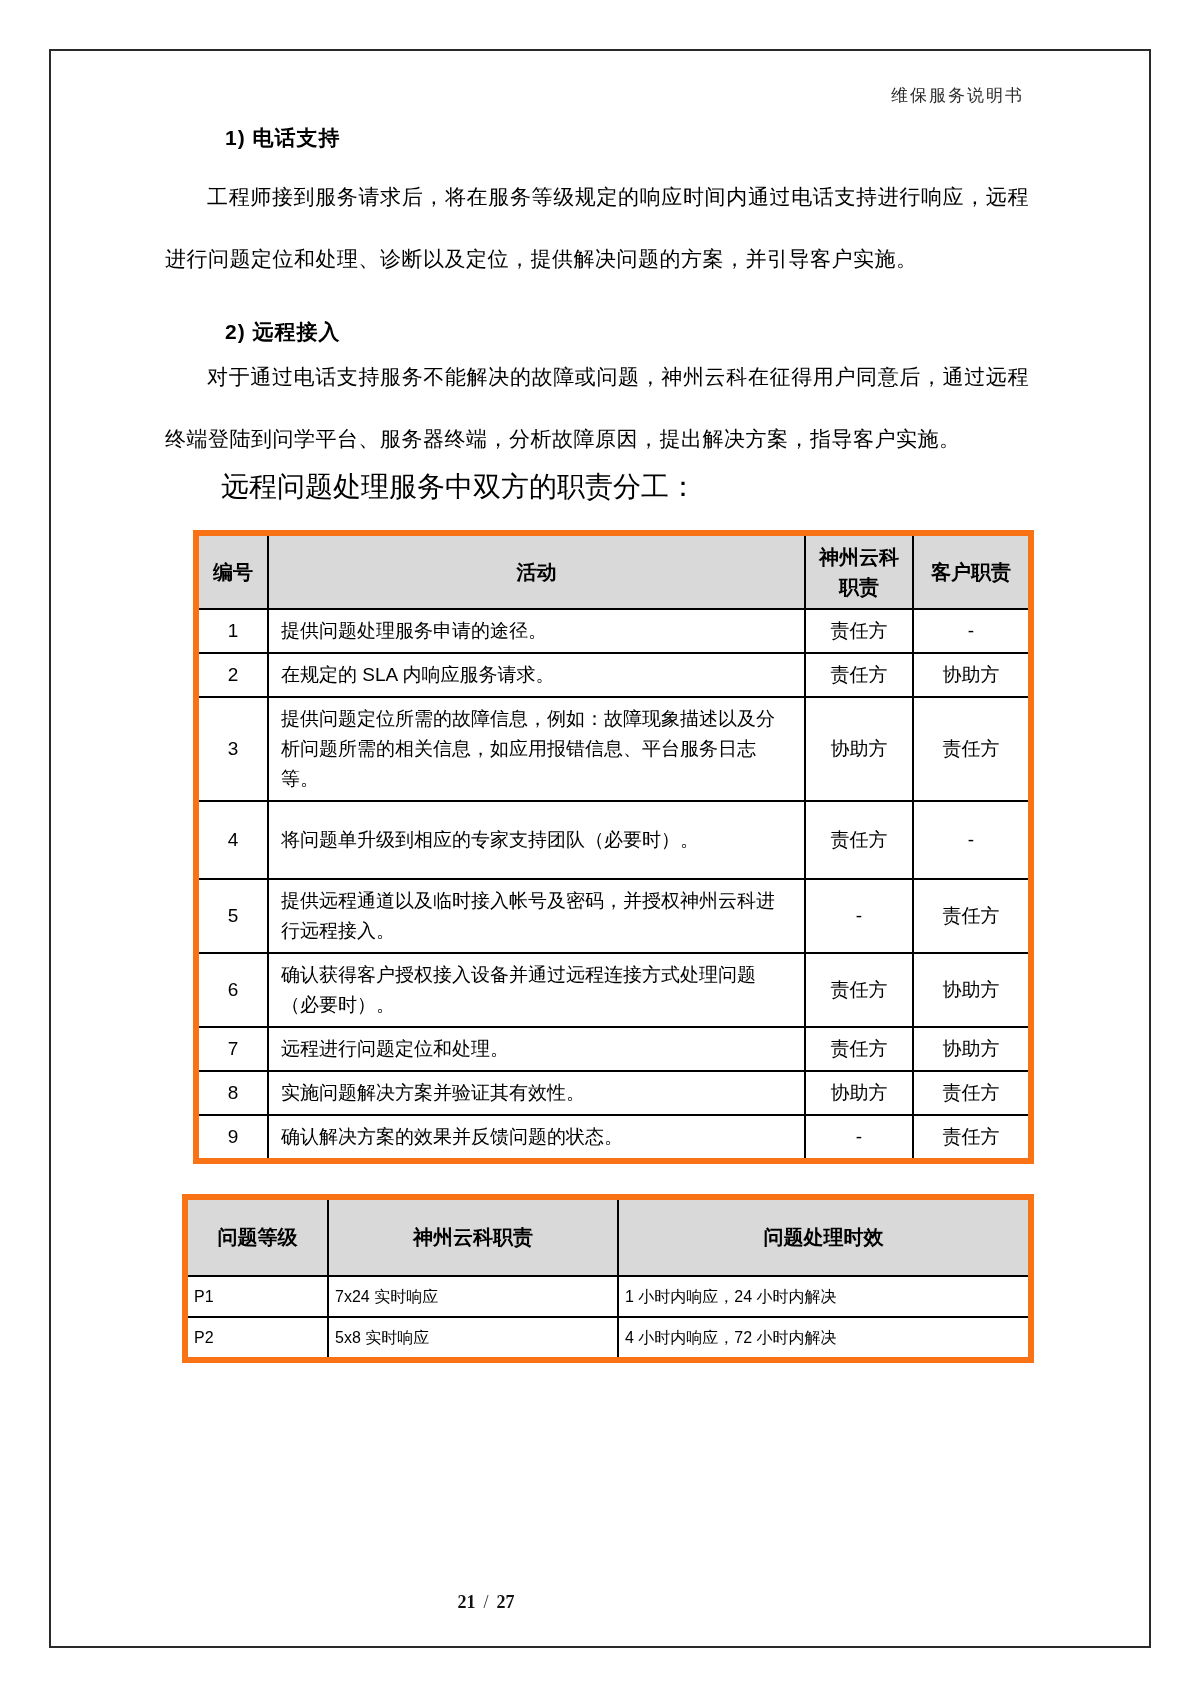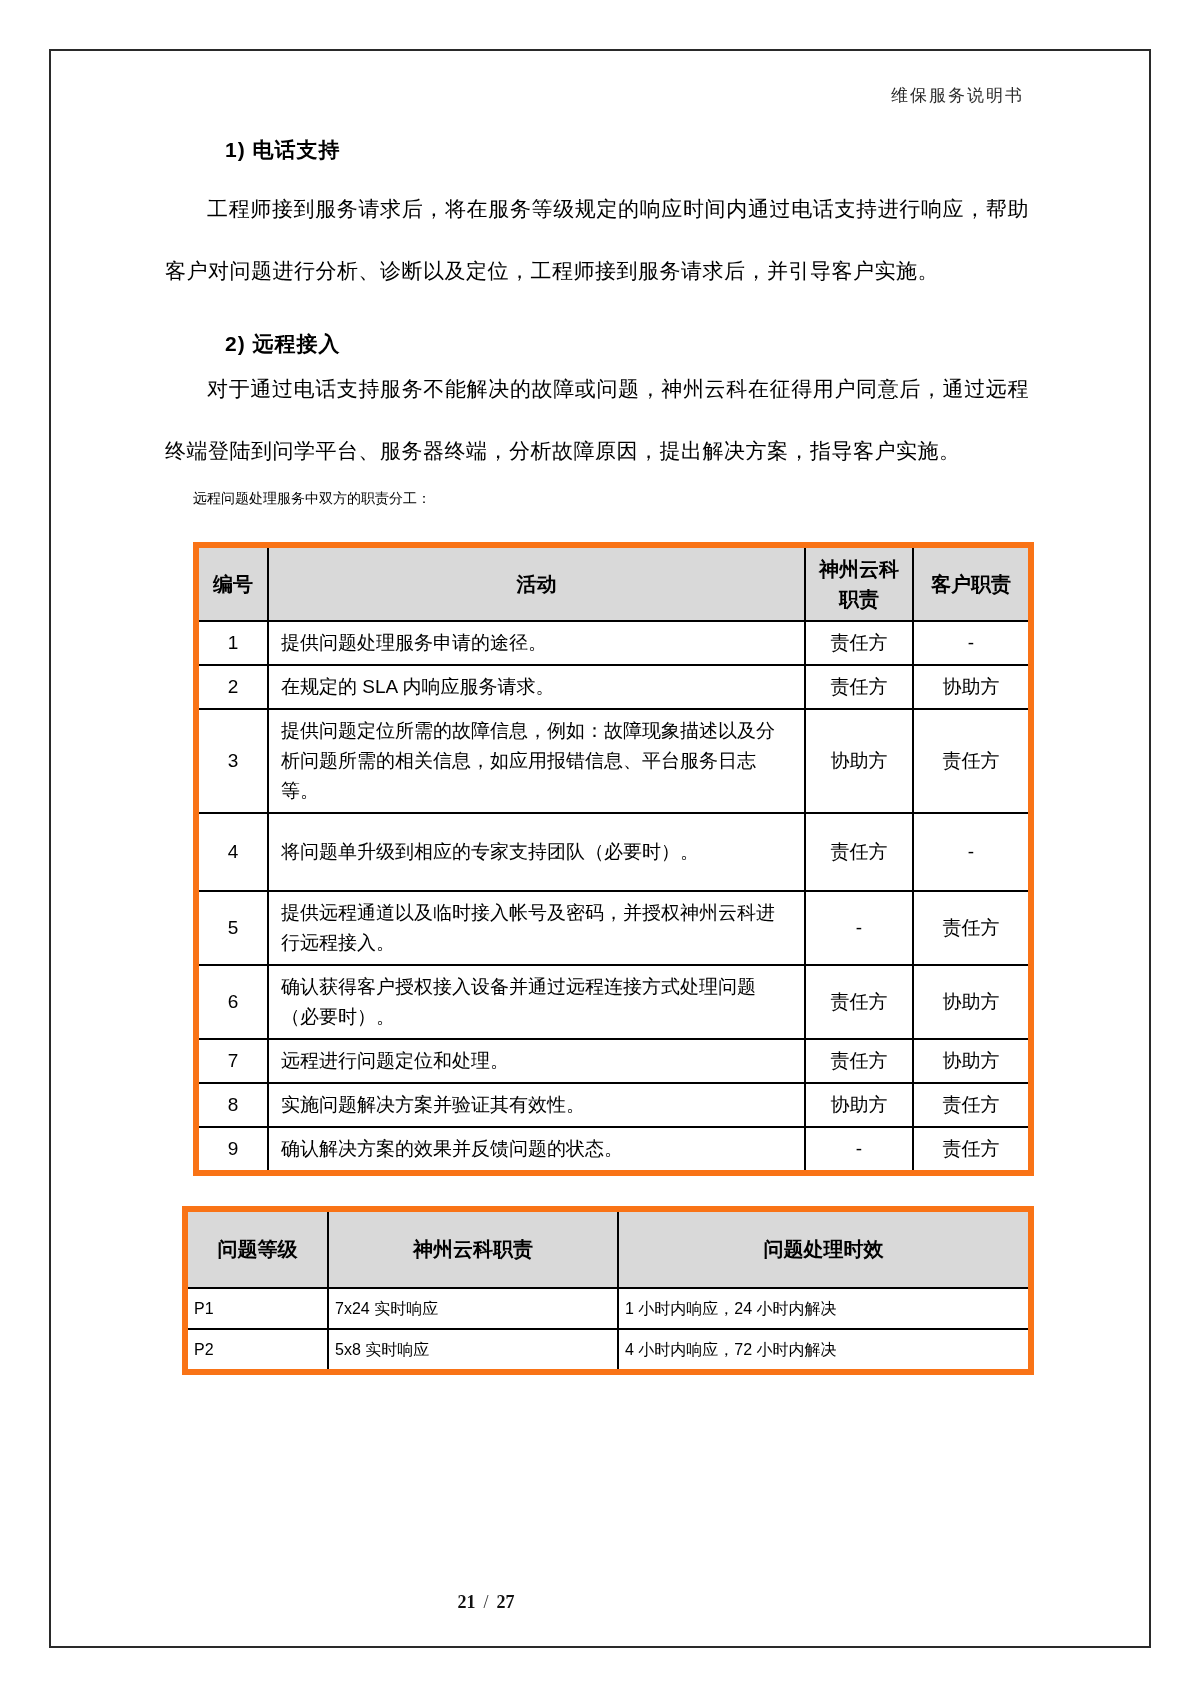--- a/index.html
+++ b/index.html
@@ -22,46 +22,45 @@
   .doc-header {
     position:absolute;
     top:84px; right:176px;
     font-family:Liberation Serif, serif;
     font-size:17px;
     letter-spacing:2px;
     color:#2b2b2b;
   }
   .content {
     position:absolute;
-    left:165px; top:136px;
+    left:165px; top:124px;
     width:864px;
   }
   .sec-heading {
     font-size:21px;
     font-weight:bold;
     line-height:28px;
     margin:0 0 0 60px;
     letter-spacing:1px;
   }
   .sec-heading.second { margin-top:28px; }
   .para {
     font-size:21px;
     line-height:62px;
     text-indent:2em;
     text-align:justify;
     margin:14px 0 0 0;
     letter-spacing:0.5px;
   }
   .para.second { margin-top:0; }
   .table-intro {
-    font-size:14px;
+    font-size:28px;
     line-height:34px;
     text-indent:2em;
     margin:0;
-    font-family:Liberation Serif, serif;
   }
   table {
     border-collapse:collapse;
     table-layout:fixed;
     border:6px solid #f97316;
   }
   .t1 {
     width:835px;
     margin:26px 0 0 28px;
   }
@@ -119,21 +118,21 @@
 </head>
 <body>
 
 <div class="page-frame"></div>
 
 <div class="doc-header">维保服务说明书</div>
 
 <div class="content">
 
   <div class="sec-heading">1) 电话支持</div>
-  <p class="para">工程师接到服务请求后，将在服务等级规定的响应时间内通过电话支持进行响应，帮助客户对问题进行分析、诊断以及定位，工程师接到服务请求后，并引导客户实施。</p>
+  <p class="para">工程师接到服务请求后，将在服务等级规定的响应时间内通过电话支持进行响应，远程进行问题定位和处理、诊断以及定位，提供解决问题的方案，并引导客户实施。</p>
 
   <div class="sec-heading second">2) 远程接入</div>
   <p class="para second">对于通过电话支持服务不能解决的故障或问题，神州云科在征得用户同意后，通过远程终端登陆到问学平台、服务器终端，分析故障原因，提出解决方案，指导客户实施。</p>
 
   <div class="table-intro">远程问题处理服务中双方的职责分工：</div>
 
   <table class="t1">
     <colgroup>
       <col style="width:72px">
         <col style="width:537px">

